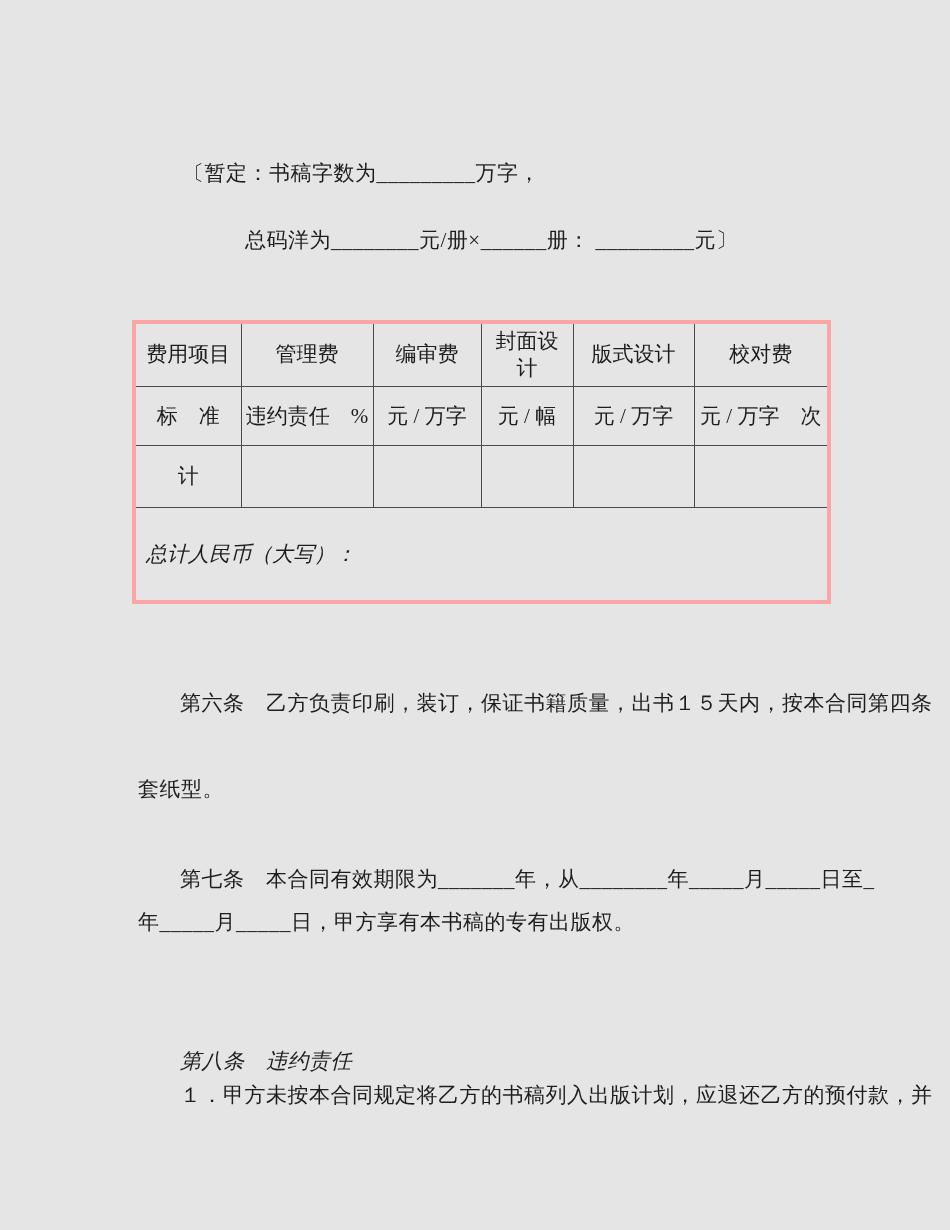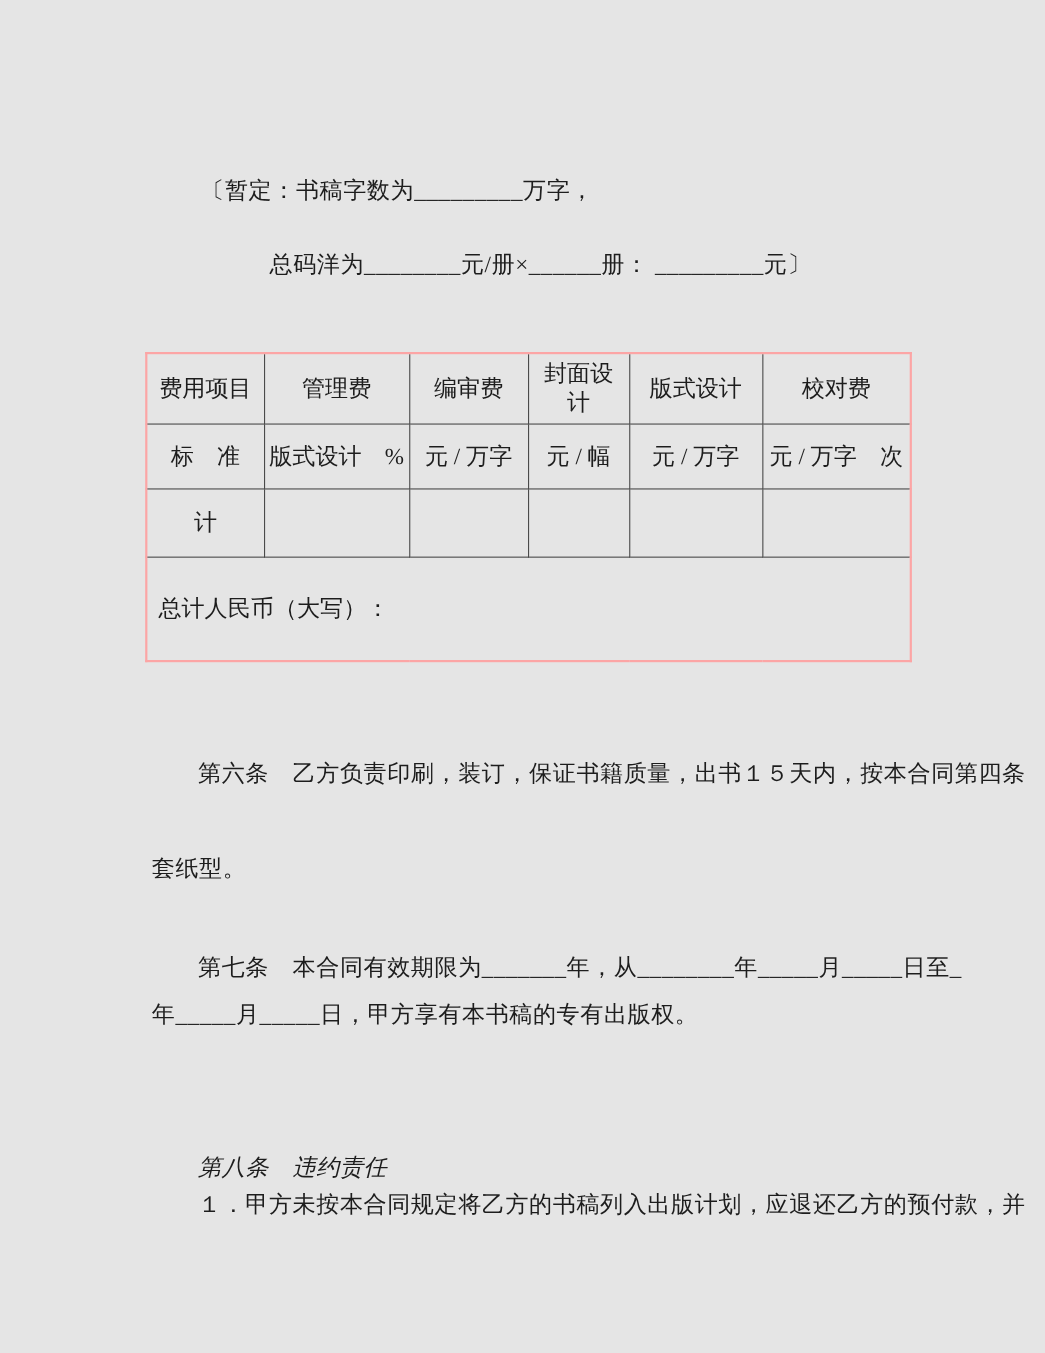--- a/index.html
+++ b/index.html
@@ -18,35 +18,35 @@
     line-height:43px;
     white-space:nowrap;
     letter-spacing:0.5px;
   }
   .fee-table{
     position:absolute;
     left:132px;top:320px;
     width:695px;height:280px;
     border-collapse:collapse;
     table-layout:fixed;
-    border:2px solid #fca5a5;
+    border:4px solid #fca5a5;
   }
   .fee-table td{
     border:1.5px solid #4a4a4a;
     text-align:center;
     vertical-align:middle;
     font-size:21px;
     color:#1d1d1d;
     padding:0 2px;
     overflow:hidden;
   }
   .fee-table tr.r1{height:64px;}
   .fee-table tr.r2{height:59px;}
   .fee-table tr.r3{height:62px;}
-  .fee-table tr.r4{height:95px;}
+  .fee-table tr.r4{height:95px;font-style:italic;}
   .fee-table tr.r1 td{white-space:pre-line;line-height:27px;}
   .fee-table tr.r2 td{white-space:nowrap;margin-top:44px;}
   .fee-table tr.r4 td{
     text-align:left;
     padding-left:10px;
     white-space:nowrap;
   }
 </style>
 </head>
 <body>
@@ -70,21 +70,21 @@
         <td>费用项目</td>
         <td>管理费</td>
         <td>编审费</td>
         <td>封面设
 计</td>
         <td>版式设计</td>
         <td>校对费</td>
       </tr>
       <tr class="r2">
         <td>标　准</td>
-        <td>版式设计　%</td>
+        <td>违约责任　%</td>
         <td>元 / 万字</td>
         <td>元 / 幅</td>
         <td>元 / 万字</td>
         <td>元 / 万字　次</td>
       </tr>
       <tr class="r3">
         <td>计</td>
         <td></td>
         <td></td>
         <td></td>

